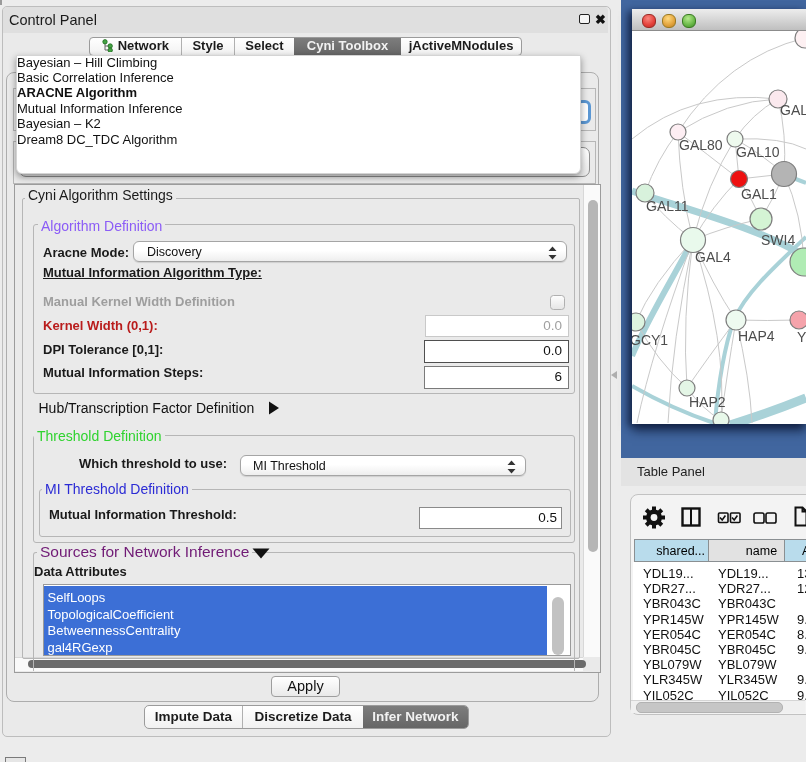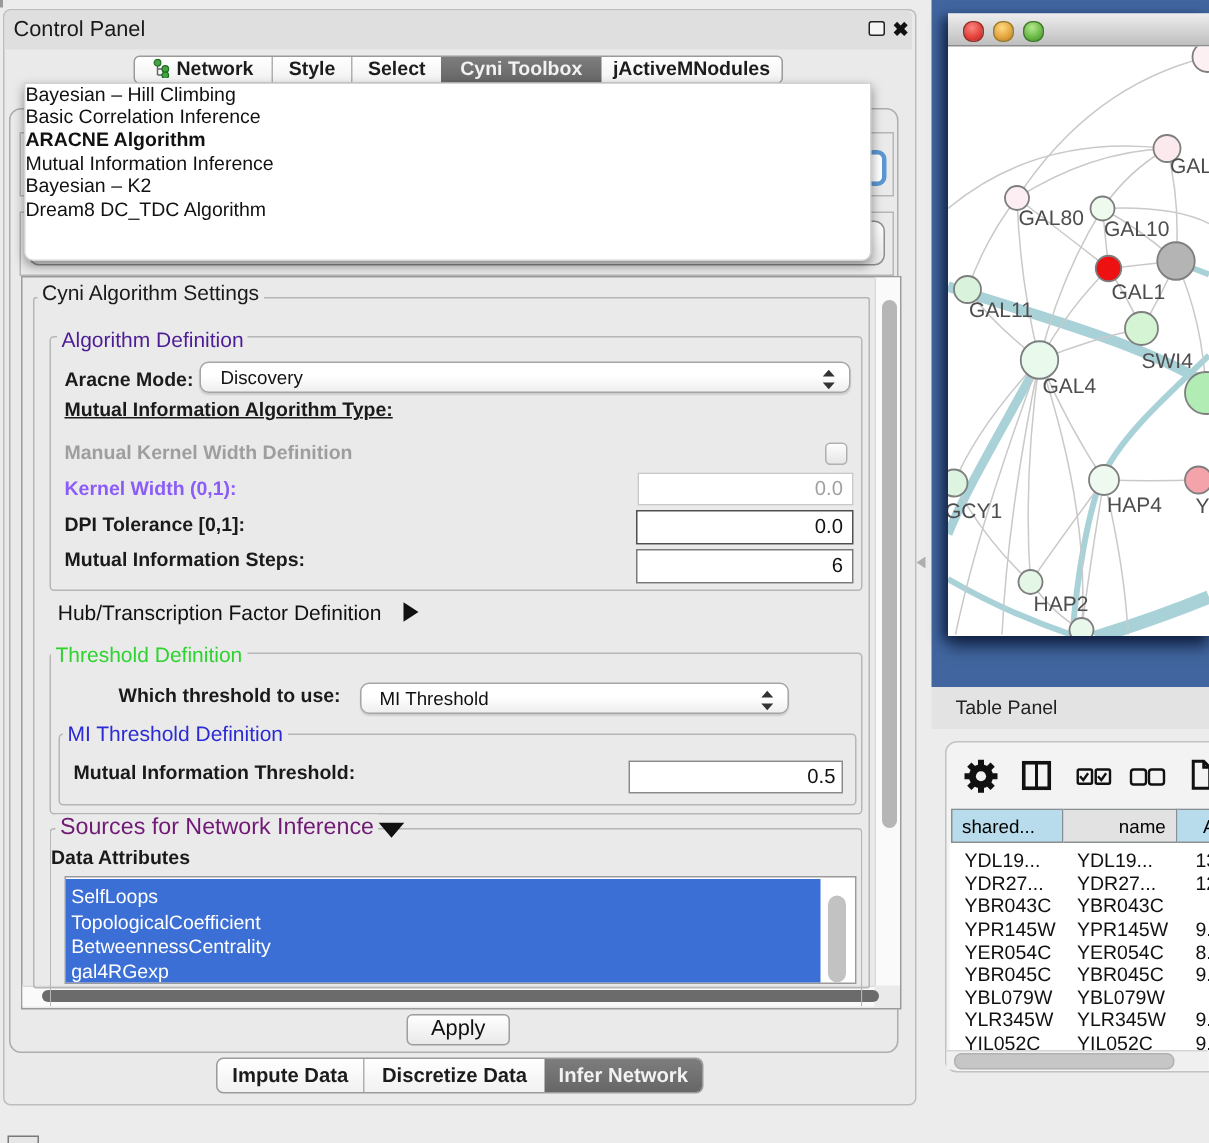--- a/index.html
+++ b/index.html
@@ -144,21 +144,21 @@
     </g>
     <g stroke="#111" stroke-width="1.6" fill="none">
       <path d="M90,17.5 l2.2,2.5 l3.2,-4.5"></path>
       <path d="M102,17.5 l2.2,2.5 l3.2,-4.5"></path>
     </g>
     <path d="M165.5,7.5 h7 l4,4 v14 h-11 z M172.5,7.5 v4 h4" fill="none" stroke="#111" stroke-width="2"></path>
   </g>
 </svg>
 
 <div class="abs" style="left:634px;top:539px;width:172px;height:161px;overflow:hidden;font-size:12.5px;">
-  <div class="abs" style="left:0;top:0;width:75px;height:23px;background:#b9dcec;border:1px solid #8a8f92;box-sizing:border-box;text-align:right;line-height:22px;"><span style="margin-right:18px;">shared...</span></div>
+  <div class="abs" style="left:0;top:0;width:75px;height:23px;background:#b9dcec;border:1px solid #8a8f92;box-sizing:border-box;text-align:right;line-height:22px;"><span style="margin-right:3px;">shared...</span></div>
   <div class="abs" style="left:75px;top:0;width:76px;height:23px;background:#e2e2e2;border:1px solid #8a8f92;border-left:none;box-sizing:border-box;text-align:center;line-height:22px;"><span style="margin-left:30px;">name</span></div>
   <div class="abs" style="left:151px;top:0;width:30px;height:23px;background:#b9dcec;border:1px solid #8a8f92;border-left:none;box-sizing:border-box;line-height:22px;"><span style="margin-left:17px;">AV</span></div>
 </div>
 <div class="abs" id="trows" style="left:633px;top:562px;width:173px;height:138px;overflow:hidden;font-size:13px;color:#111;background:#fff;">
       <div class="abs" style="left:10px;top:4px;">YDL19...</div>
       <div class="abs" style="left:85px;top:4px;">YDL19...</div>
       <div class="abs" style="left:164px;top:4px;">13</div>
       <div class="abs" style="left:10px;top:19.2px;">YDR27...</div>
       <div class="abs" style="left:85px;top:19.2px;">YDR27...</div>
       <div class="abs" style="left:164px;top:19.2px;">12</div>
@@ -232,33 +232,33 @@
 </div>
 
 <div class="abs" style="left:15px;top:657px;width:568px;height:13px;background:#fafafa;border-top:1px solid #d8d8d8;">
   <div class="abs" style="left:13px;top:2px;width:558px;height:8px;background:#6b6b6b;border-radius:4px;"></div>
 </div>
 
 <div class="grp" style="left:22px;top:198px;width:556px;height:459px;border-radius:2px;"></div>
 <div class="glbl" style="left:25px;top:187px;">Cyni Algorithm Settings</div>
 
 <div class="grp" style="left:33px;top:224px;width:539.5px;height:168px;"></div>
-<div class="glbl" style="left:38px;top:218px;color:#4c1d95;text-align:right;">Algorithm Definition</div>
+<div class="glbl" style="left:38px;top:218px;color:#8b5cf6;text-align:right;">Algorithm Definition</div>
 
 <div class="lbl" style="left:43px;top:244.5px;">Aracne Mode:</div>
 <div class="combo" style="left:133px;top:241px;width:434px;height:21px;">
   <span style="left:13px;">Discovery</span>
   <svg class="carr" width="9" height="14" viewBox="0 0 9 14">
         <path d="M0.5,5 L4.5,0.5 L8.5,5 Z M0.5,9 L8.5,9 L4.5,13.5 Z" fill="#333"></path>
       </svg>
 </div>
 <div class="lbl" style="left:43px;top:265px;text-decoration:underline;">Mutual Information Algorithm Type:</div>
 <div class="lbl" style="left:43px;top:294px;color:#9e9e9e;">Manual Kernel Width Definition</div>
 <div class="abs" style="left:550px;top:295px;width:13px;height:13px;border:1px solid #b0b0b0;border-radius:3.5px;background:linear-gradient(#fdfdfd,#e6e6e6);"></div>
-<div class="lbl" style="left:43px;top:318px;color:#8b5cf6;">Kernel Width (0,1):</div>
+<div class="lbl" style="left:43px;top:318px;color:#b91c1c;">Kernel Width (0,1):</div>
 <div class="tfield" style="left:425px;top:315px;width:144px;height:22px;border:1px solid #c9c9c9;color:#a0a0a0;line-height:20px;padding-right:6px;">0.0</div>
 <div class="lbl" style="left:43px;top:342px;">DPI Tolerance [0,1]:</div>
 <div class="tfield" style="left:424px;top:340px;width:145px;height:23px;border:1.5px solid #4f4f4f;line-height:20px;padding-right:6px;">0.0</div>
 <div class="lbl" style="left:43px;top:365px;">Mutual Information Steps:</div>
 <div class="tfield" style="left:424px;top:366px;width:145px;height:23px;border:1.5px solid #7a7a7a;line-height:20px;padding-right:6px;">6</div>
 
 <div class="abs" style="left:38.5px;top:400px;font-size:14px;color:#111;white-space:nowrap;">Hub/Transcription Factor Definition</div>
 <svg class="abs" style="left:268px;top:401px;" width="12" height="14">
       <path d="M1,0.5 L11,7 L1,13.5 Z" fill="#111"></path>
     </svg>

